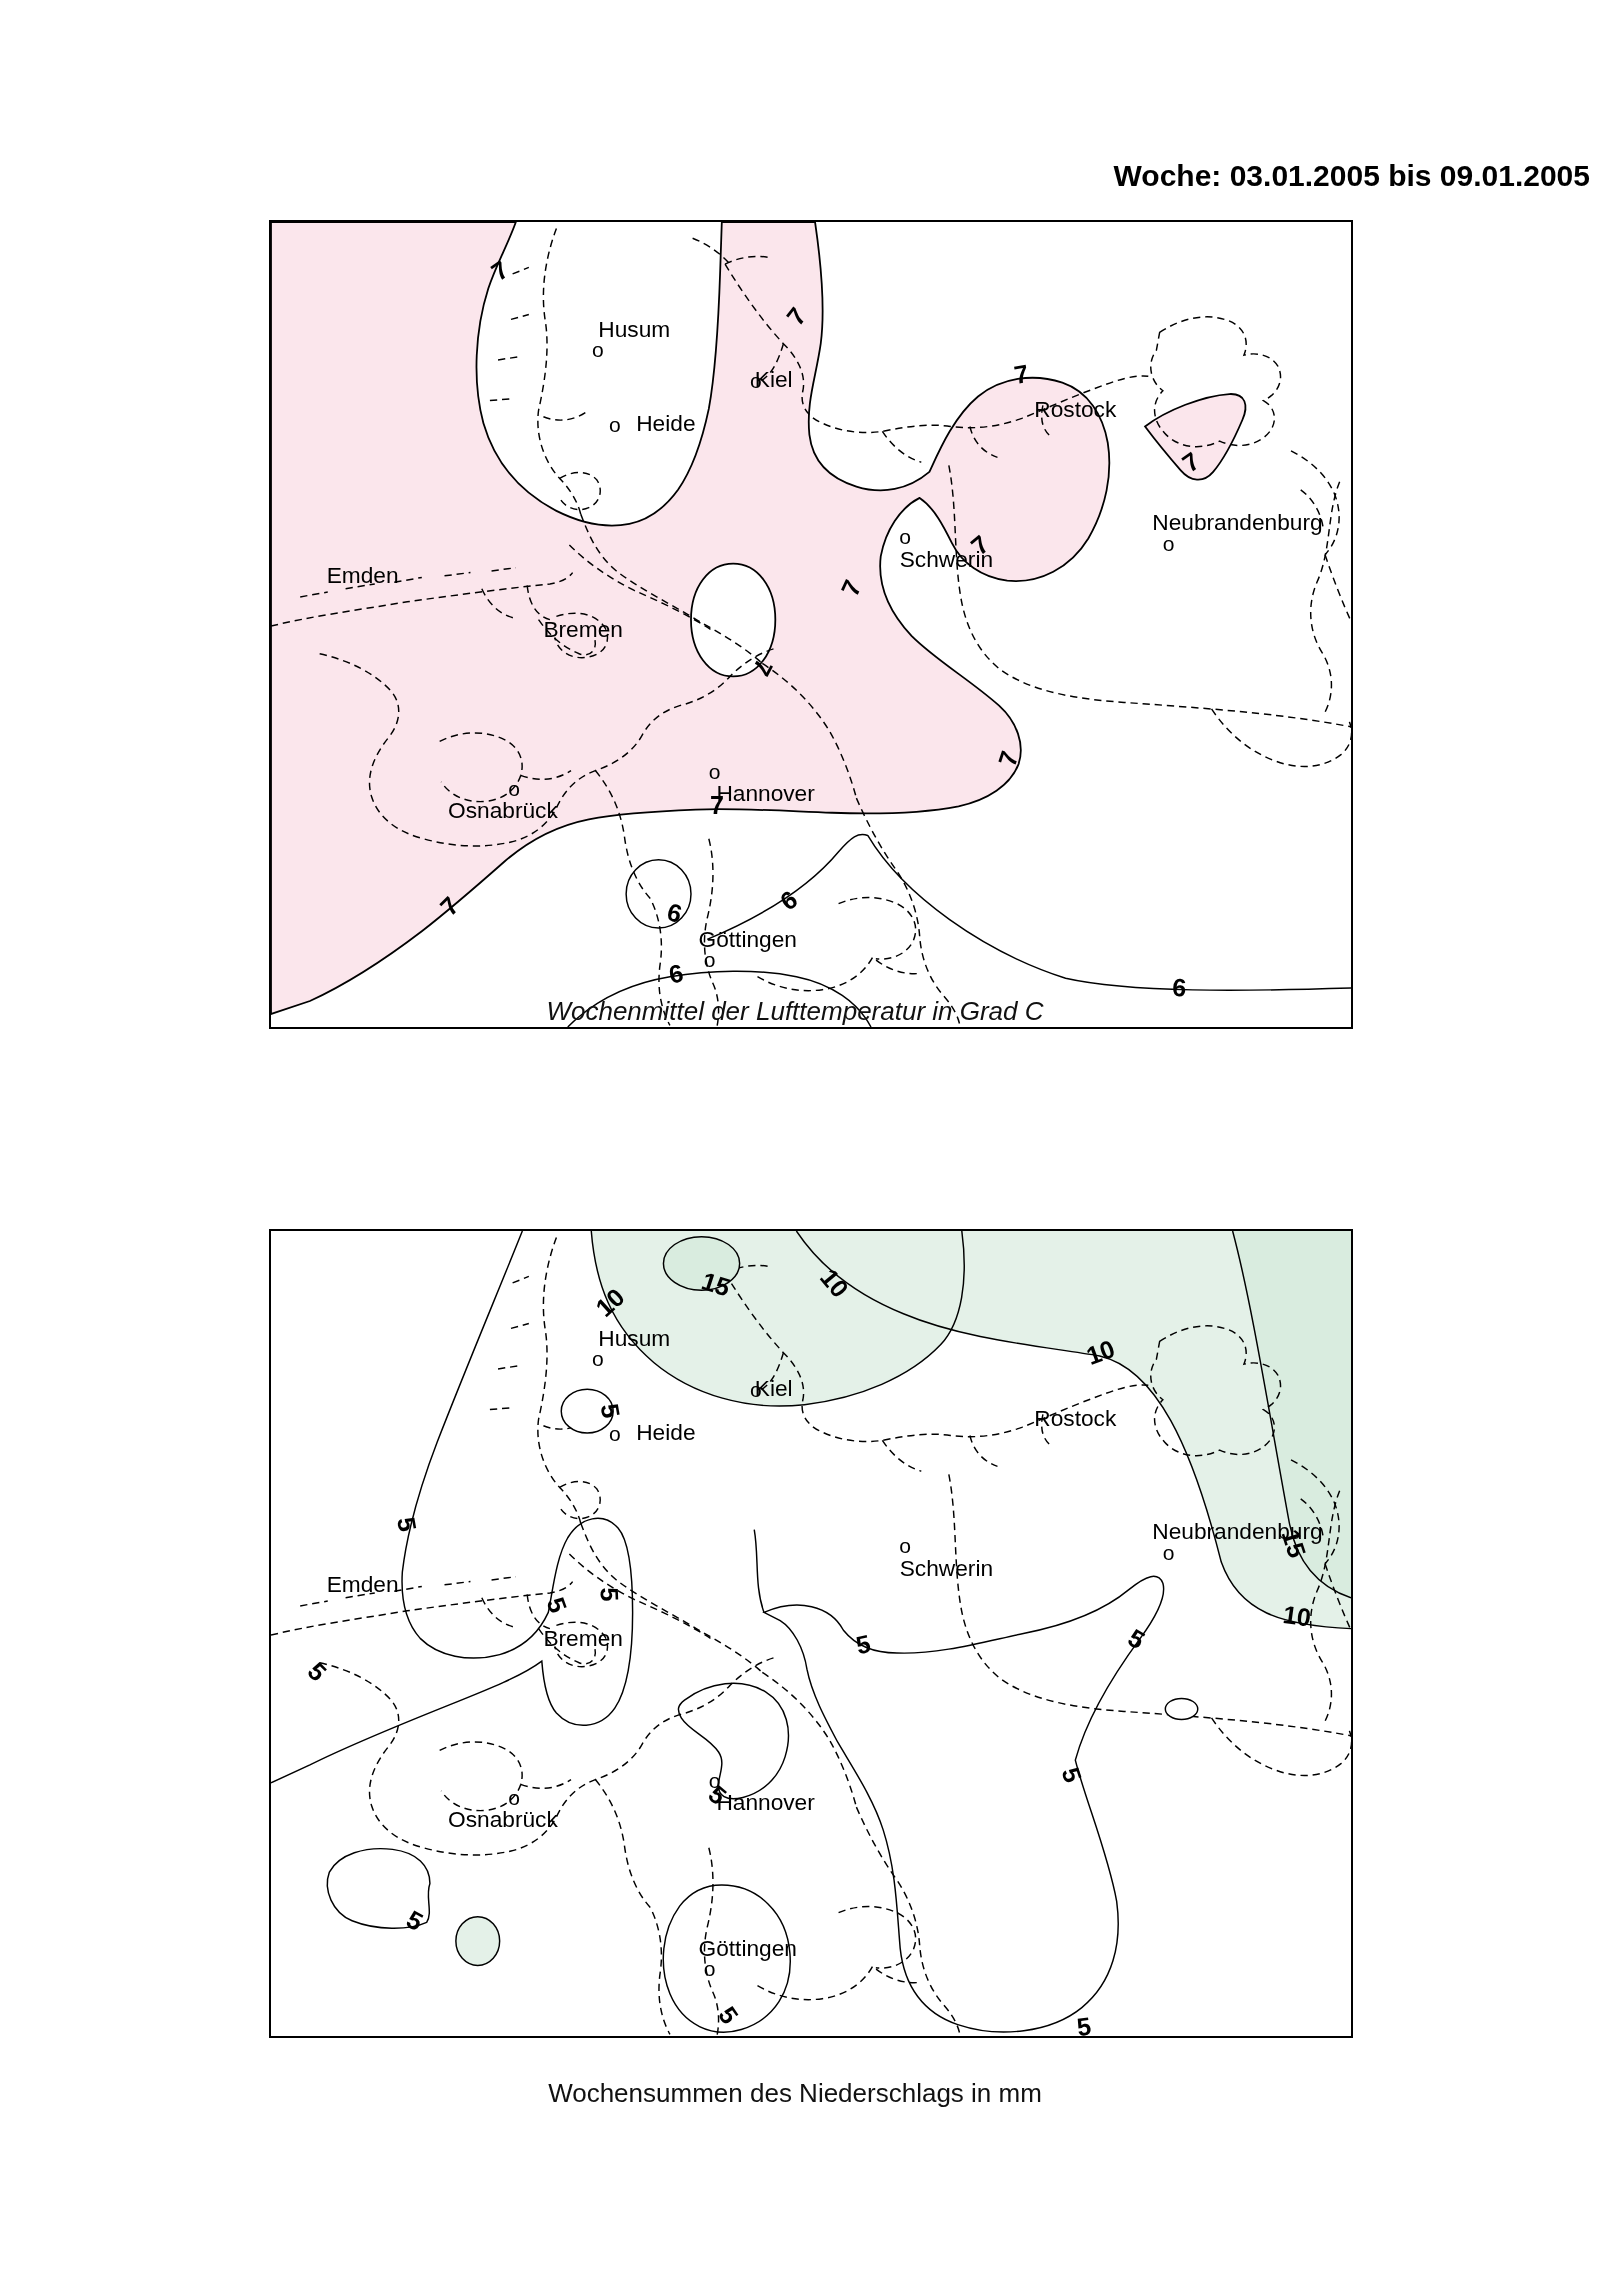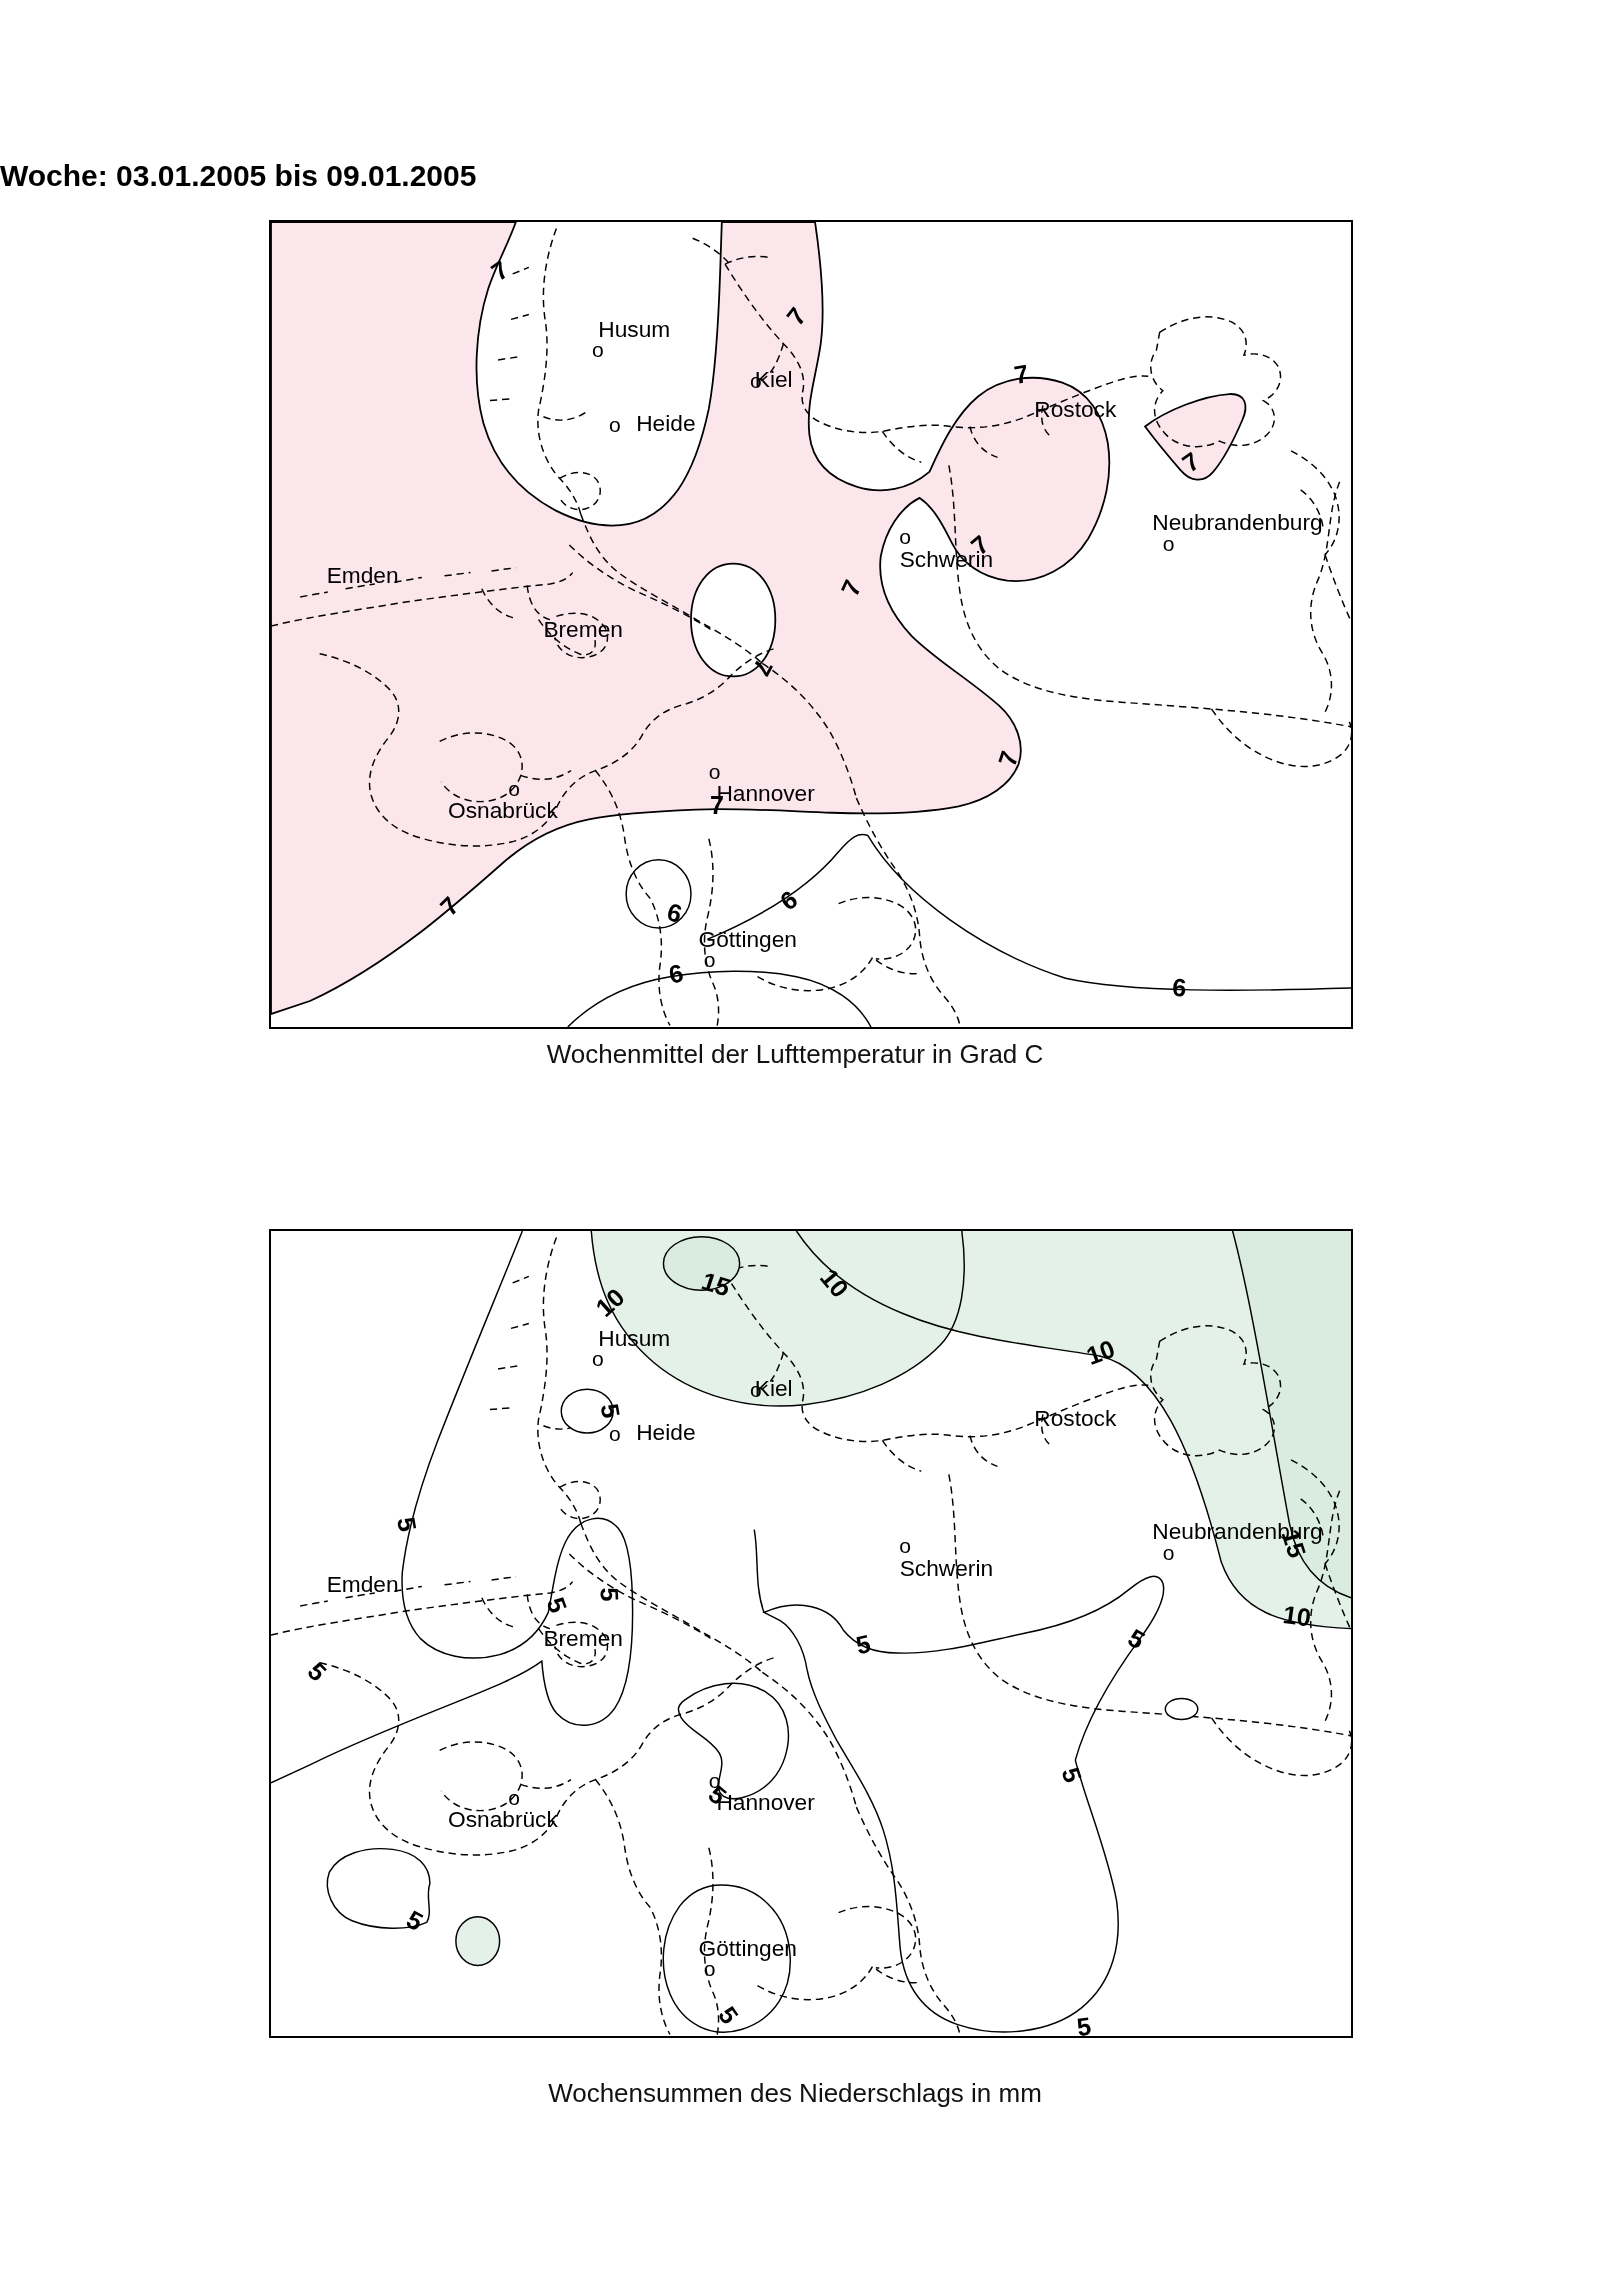--- a/index.html
+++ b/index.html
@@ -1,34 +1,34 @@
 <!DOCTYPE html>
 <html style="font-size:13px"><head>
 <meta charset="utf-8">
 <style>
   html,body{margin:0;padding:0;}
   body{
     width:1622px;height:2295px;position:relative;background:#ffffff;
     font-family:"Liberation Sans", sans-serif;
   }
   .page-title{
-    position:absolute;left:0;top:159px;width:1590px;text-align:left;
+    position:absolute;left:0;top:159px;width:1590px;text-align:right;
     font-size:30px;font-weight:bold;color:#000;
   }
   .map-frame{
     position:absolute;left:269px;width:1080px;height:805px;
     border:2.4px solid #000;box-sizing:content-box;background:#fff;
   }
   #map1-frame{top:220px;}
   #map2-frame{top:1229px;}
   .map-caption{
     position:absolute;left:0;width:1590px;text-align:center;
     font-size:26px;color:#111;
   }
-  #caption1{top:1039px;}
+  #caption1{top:996px;font-style:italic;}
   #caption2{top:2054px;margin-top:24px;}
   svg{display:block;}
   text{font-family:"Liberation Sans", sans-serif;}
 </style>
 </head>
 <body>
 
 <div class="page-title">Woche: 03.01.2005 bis 09.01.2005</div>
 
 <div class="map-frame" id="map1-frame">

